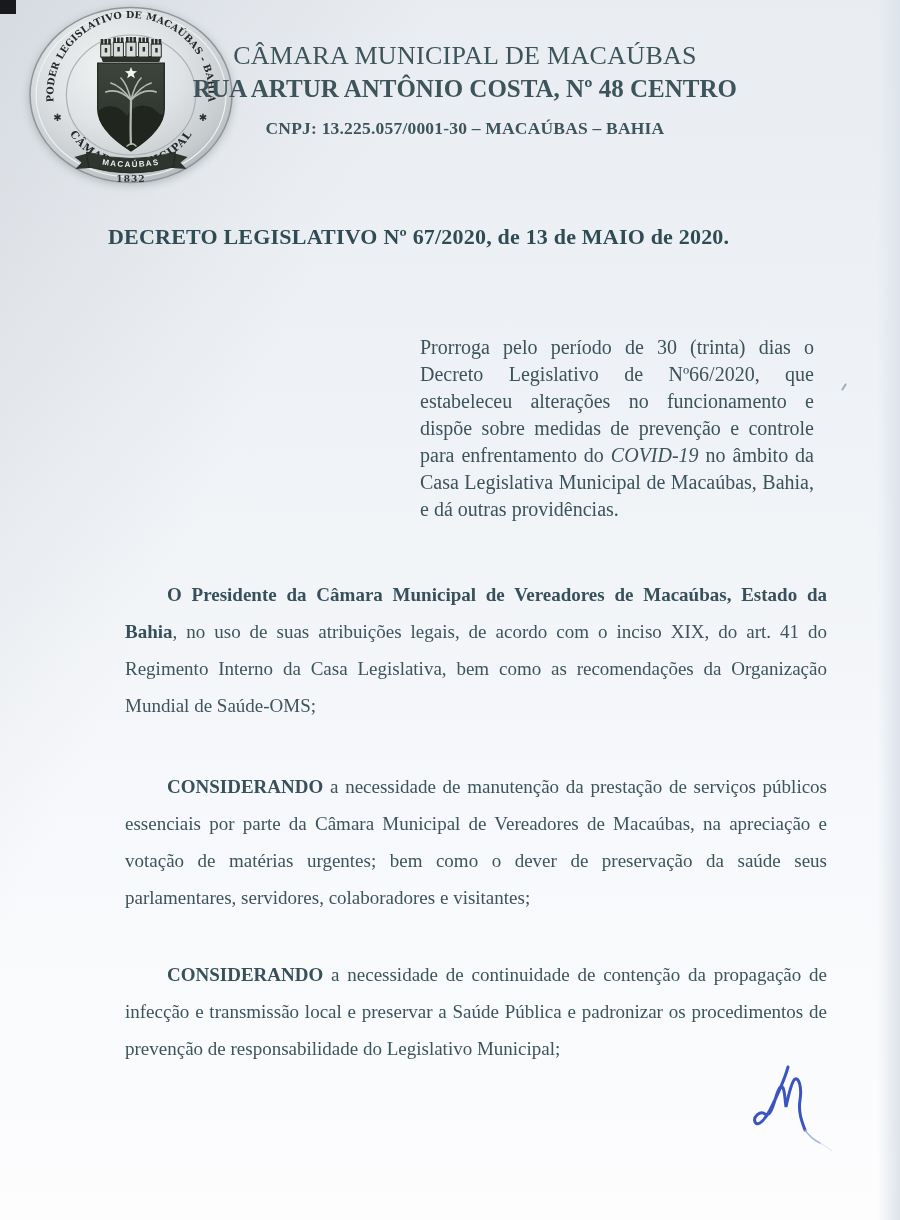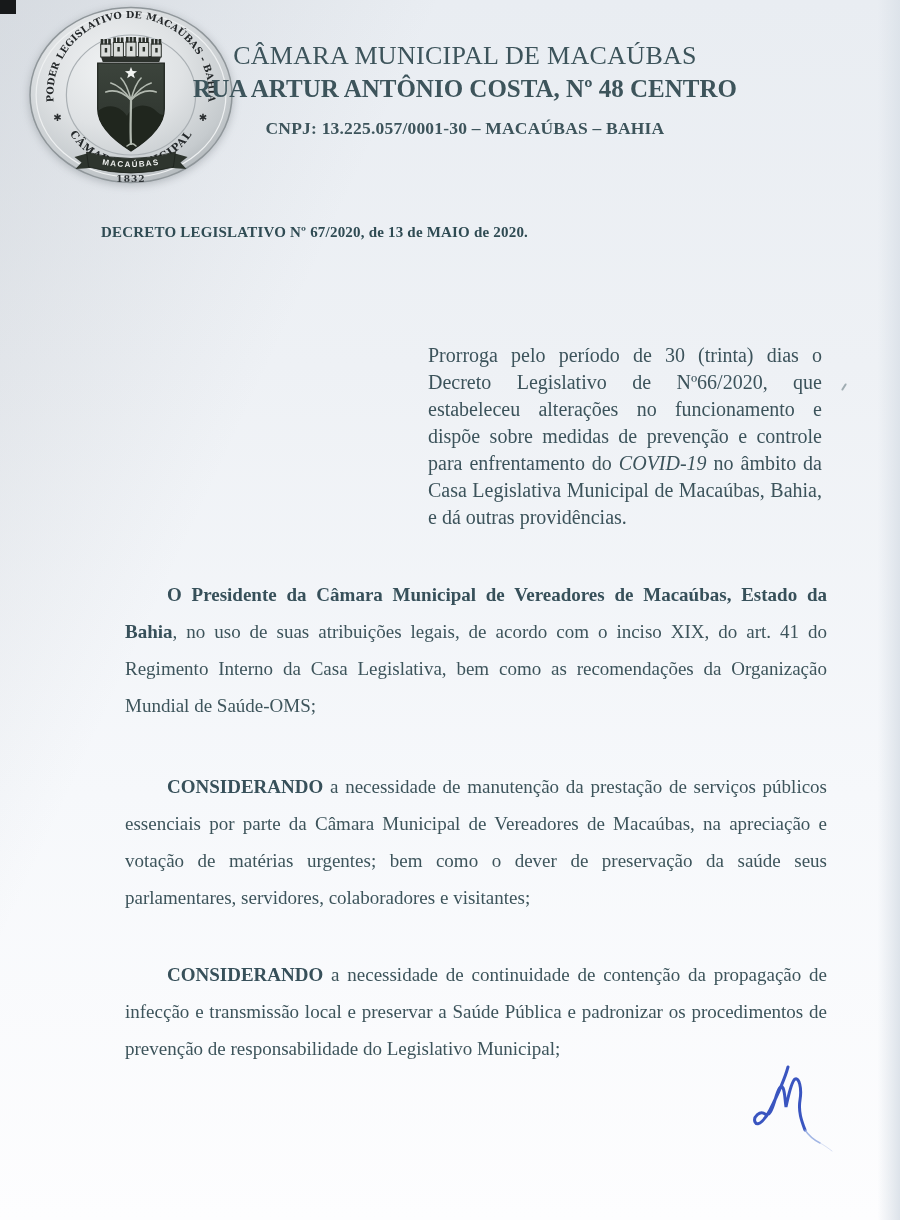--- a/index.html
+++ b/index.html
@@ -16,22 +16,22 @@
   .seal svg{width:100%;height:100%;display:block;}
   .seal-arc-text{font:700 9.5px "DejaVu Serif",serif;fill:#24282a;letter-spacing:.2px;}
   .seal-arc-bottom{font:700 10.5px "DejaVu Serif",serif;fill:#24282a;letter-spacing:1px;}
   .seal-star{font:700 10px "DejaVu Sans",sans-serif;fill:#2b2f31;}
   .banner-text{font:700 8px "Liberation Sans",sans-serif;fill:#eceeec;letter-spacing:1.4px;}
   .seal-year{font:700 9px "DejaVu Serif",serif;fill:#2e3336;letter-spacing:1px;}
   .letterhead{position:absolute;left:140px;top:42px;width:650px;text-align:center;color:#3d545b;}
   .org{font-size:26px;font-weight:500;line-height:27px;letter-spacing:.3px;}
   .addr{font-size:25px;font-weight:700;line-height:27px;margin:6px;}
   .cnpj{font-size:17.5px;font-weight:700;line-height:20px;margin-top:16px;letter-spacing:.2px;}
-  .doc-title{position:absolute;left:101px;top:224px;margin:0;font-size:15px;font-weight:700;color:#2f4b53;letter-spacing:.2px;}
-  .summary{position:absolute;left:416px;top:330px;width:394px;margin:12px;
+  .doc-title{position:absolute;left:108px;top:224px;margin:0;font-size:22px;font-weight:700;color:#2f4b53;letter-spacing:.2px;}
+  .summary{position:absolute;left:416px;top:330px;width:394px;margin:4px;
     text-align:justify;font-size:20px;line-height:27px;color:#3c535b;}
   .summary em{font-style:italic;}
   .body-par{position:absolute;left:125px;width:702px;margin:0;
     text-align:justify;text-indent:42px;font-size:19px;line-height:37px;color:#3d545b;}
   .body-par strong{font-weight:700;color:#37505a;}
   .p1{top:576px;} .p2{top:768px;} .p3{top:956px;}
   .speck{position:absolute;left:843px;top:383px;width:2px;height:8px;background:#6b7f86;opacity:.6;transform:rotate(32deg);border-radius:2px;}
   .signature{position:absolute;left:742px;top:1058px;width:110px;height:100px;}
 </style>
 </head>

